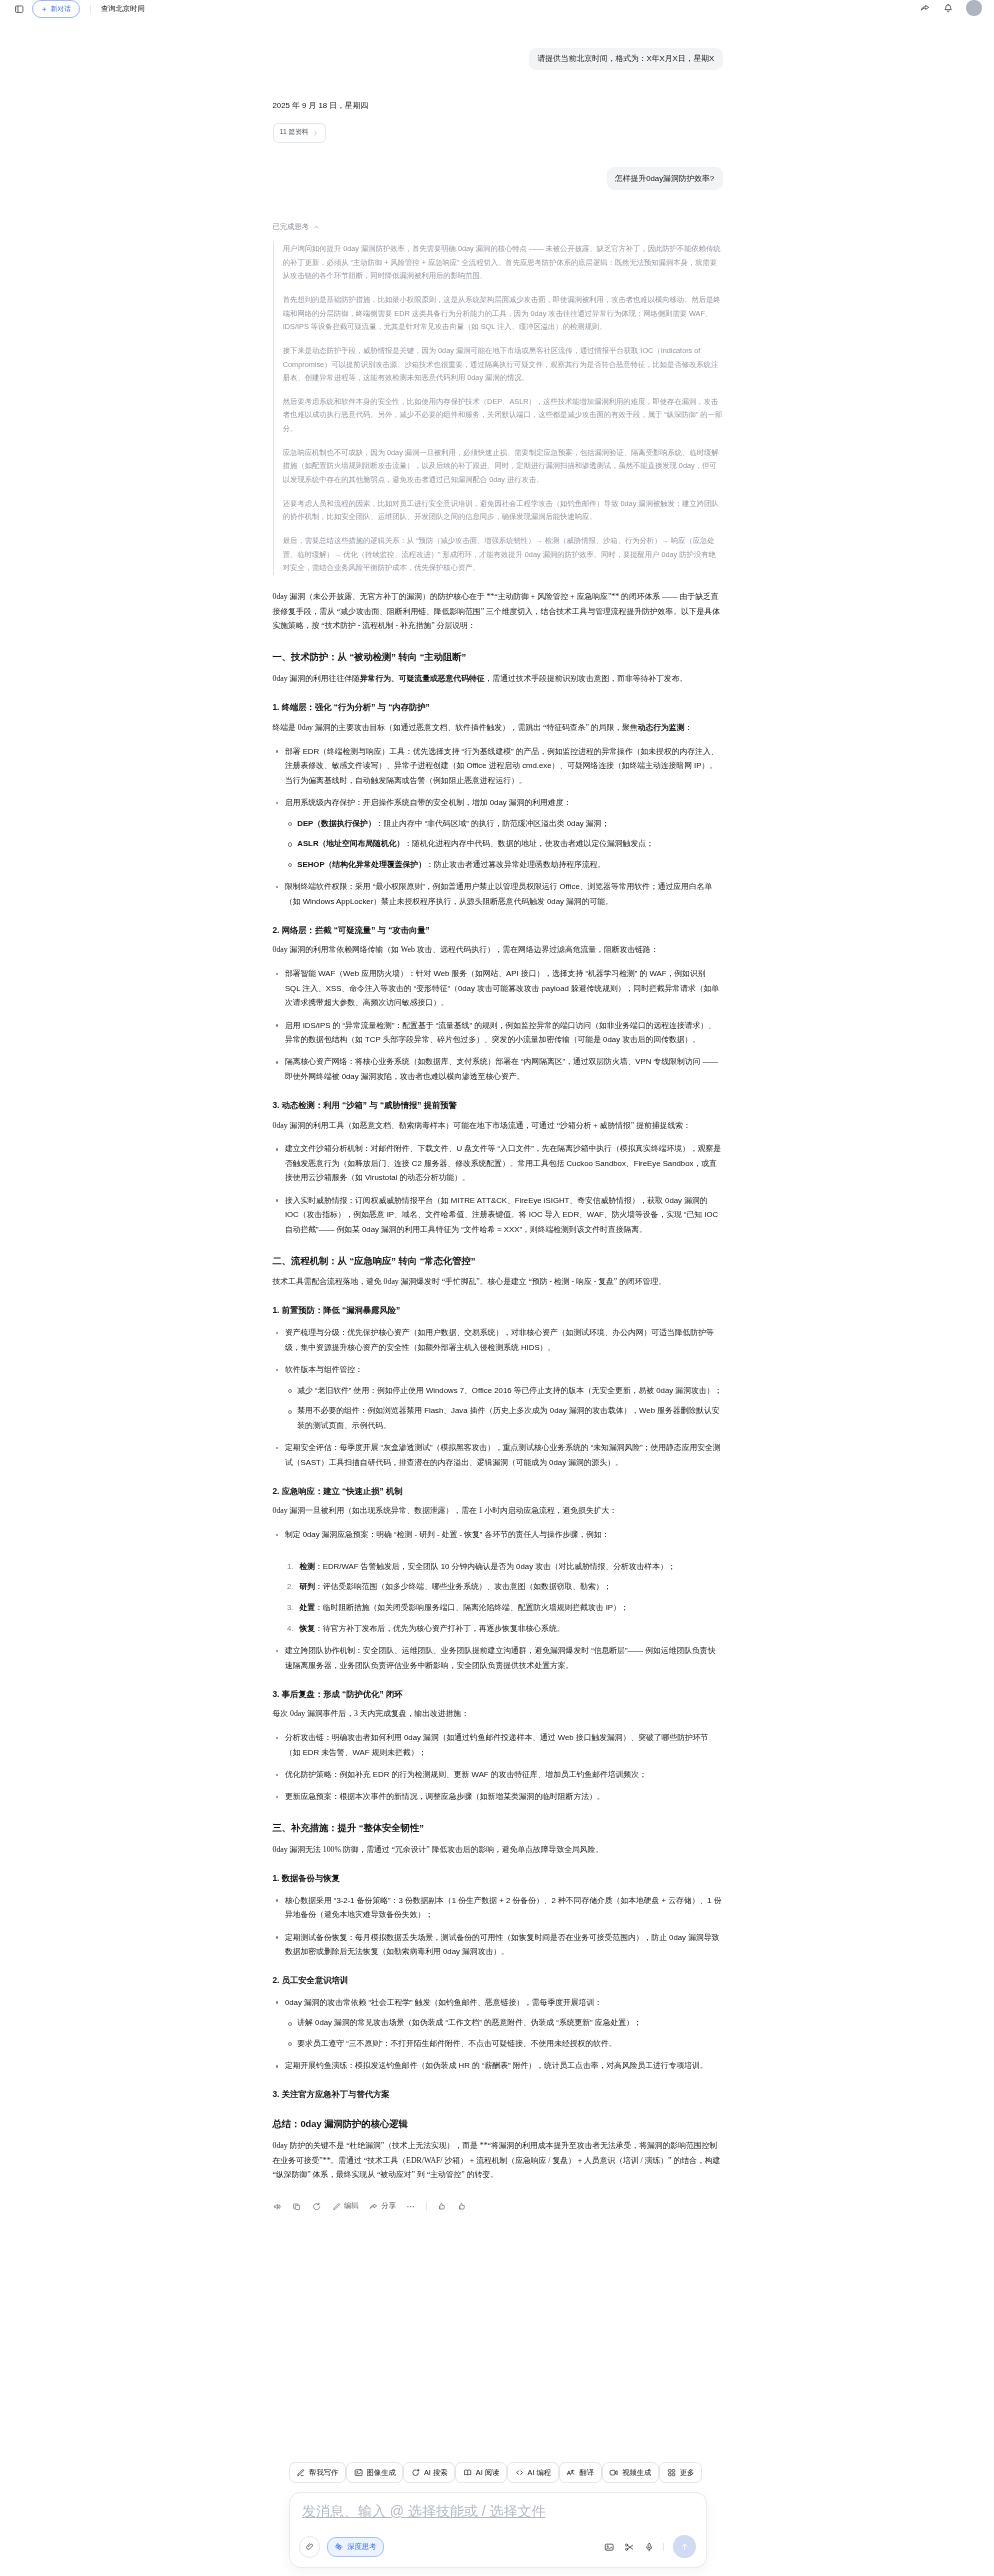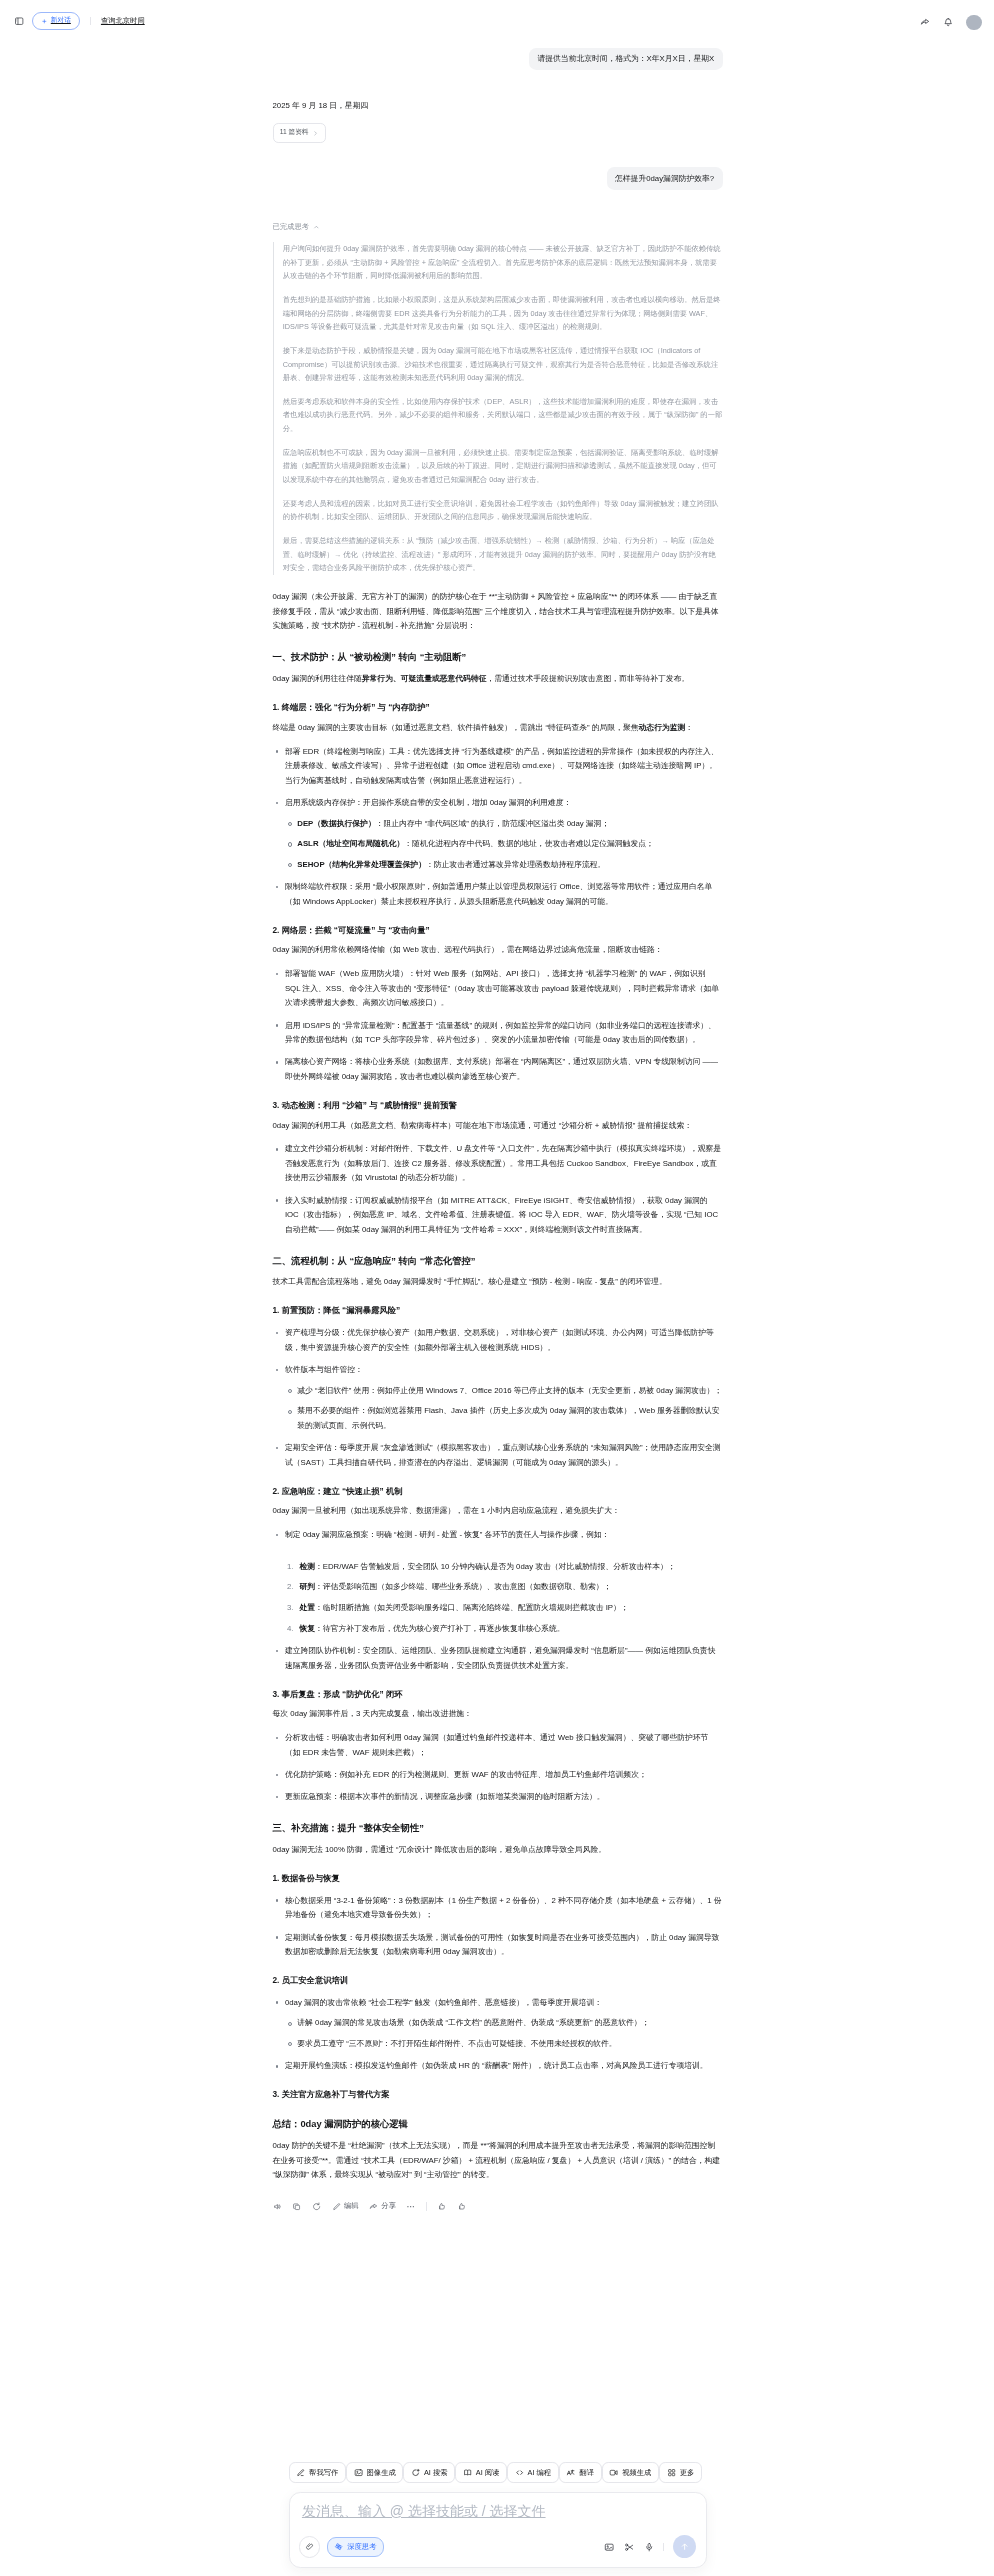--- a/index.html
+++ b/index.html
@@ -1,40 +1,40 @@
 <!DOCTYPE html>
 <html style="font-size:8.3px"><head>
 <meta charset="utf-8">
 <style>
   html,body{margin:0;padding:0;background:#fff;}
   body{font-family:"Liberation Sans",sans-serif;color:#17181a;-webkit-font-smoothing:antialiased;}
   .page{position:relative;width:995px;height:2576px;background:#fff;overflow:hidden;}
   
-  .topbar{display:flex;align-items:flex-end;height:30px;padding:0 13.5px;background:#fff;text-decoration:underline;}
+  .topbar{display:flex;align-items:flex-start;height:30px;padding:0 13.5px;background:#fff;}
   .tb-left{display:flex;align-items:center;gap:8.3px;}
   .iconbtn{display:inline-flex;align-items:center;justify-content:center;color:#2b2f36;cursor:pointer;background:none;border:none;padding:0;}
   .new-chat{display:inline-flex;align-items:center;gap:3.1px;color:#3370ff;border:0.5px solid #9cb8fb;border-radius:9.3px;padding:3.6px 7.8px;font-size:6.7px;background:#fff;cursor:pointer;}
   .vdiv{width:0.5px;height:8.3px;background:#e5e6eb;margin:0 2.1px;}
   .doc-title{font-size:7.3px;color:#17181a;}
   .top-actions{margin-left:auto;display:flex;align-items:center;gap:12.4px;}
   .avatar{width:15.5px;height:15.5px;border-radius:50%;background:#aeb5c0;}
   
   .thread{width:450px;margin:0 auto;padding-top:17.6px;}
   .msg-user{display:flex;justify-content:flex-end;}
   .bubble{background:#f2f3f5;border-radius:7.3px;padding:5.7px 8.3px;font-size:7.8px;line-height:11.4px;}
   .date-line{font-size:7.8px;margin-top:30px;}
   .sources-chip{display:inline-flex;align-items:center;gap:3.6px;margin-top:11.4px;border:0.5px solid #e5e6eb;border-radius:5.2px;padding:4.7px 6.2px;font-size:6.7px;color:#51565d;background:#fff;cursor:pointer;}
   .msg-user.second{margin-top:24px;}
   .thought-head{margin-top:32px;color:#8a9099;font-size:7.3px;display:inline-flex;align-items:center;gap:4.1px;cursor:pointer;}
   .thought{margin-top:10.4px;border-left:1px solid #e0e2e6;padding-left:9.3px;color:#9297a0;font-size:7.3px;line-height:13.5px;}
   .thought p{margin:0 0 10.4px;}
   .thought p:last-child{margin-bottom:0;}
   
   .answer{margin-top:15.5px;font-size:7.8px;line-height:14.5px;color:#17181a;}
-  .answer p{margin:7.3px 0;}
+  .answer p{margin:7.3px 0;font-family:Liberation Serif, serif;}
   .h2{font-size:9.3px;font-weight:bold;margin:17.6px 0 7.3px;line-height:13.5px;}
   .h3{font-size:8.3px;font-weight:bold;margin:14.5px 0 5.2px;line-height:12.4px;}
   ul.blist{list-style:none;margin:9.3px 0;padding:0;}
   ul.blist>li{position:relative;padding-left:12.4px;margin-bottom:7.8px;}
   ul.blist>li::before{content:"";position:absolute;left:3.1px;top:5.7px;width:2.6px;height:2.6px;border-radius:50%;background:#7d838d;}
   ul.blist ul.blist{margin:6.2px 0 0;}
   ul.blist ul.blist>li{margin-bottom:6.2px;}
   ul.blist ul.blist>li::before{background:#fff;border:0.5px solid #7d838d;width:2.1px;height:2.1px;top:5.2px;}
   ol.nlist{list-style:none;margin:17px 0 0;padding:0;counter-reset:n;}
   ol.nlist>li{position:relative;padding-left:14.5px;margin-bottom:6.2px;counter-increment:n;}
@@ -206,21 +206,21 @@
         <div class="h2">三、补充措施：提升 “整体安全韧性”</div>
         <p>0day 漏洞无法 100% 防御，需通过 “冗余设计” 降低攻击后的影响，避免单点故障导致全局风险。</p>
         <div class="h3">1. 数据备份与恢复</div>
         <ul class="blist">
           <li>核心数据采用 “3-2-1 备份策略”：3 份数据副本（1 份生产数据 + 2 份备份）、2 种不同存储介质（如本地硬盘 + 云存储）、1 份异地备份（避免本地灾难导致备份失效）；</li>
           <li>定期测试备份恢复：每月模拟数据丢失场景，测试备份的可用性（如恢复时间是否在业务可接受范围内），防止 0day 漏洞导致数据加密或删除后无法恢复（如勒索病毒利用 0day 漏洞攻击）。</li>
         </ul>
         <div class="h3">2. 员工安全意识培训</div>
         <ul class="blist">
           <li>0day 漏洞的攻击常依赖 “社会工程学” 触发（如钓鱼邮件、恶意链接），需每季度开展培训：<ul class="blist">
-              <li>讲解 0day 漏洞的常见攻击场景（如伪装成 “工作文档” 的恶意附件、伪装成 “系统更新” 的恶意软件）；</li>
+              <li>讲解 0day 漏洞的常见攻击场景（如伪装成 “工作文档” 的恶意附件、伪装成 “系统更新” 应急处置）；</li>
               <li>要求员工遵守 “三不原则”：不打开陌生邮件附件、不点击可疑链接、不使用未经授权的软件。</li>
             </ul></li>
           <li>定期开展钓鱼演练：模拟发送钓鱼邮件（如伪装成 HR 的 “薪酬表” 附件），统计员工点击率，对高风险员工进行专项培训。</li>
         </ul>
         <div class="h3">3. 关注官方应急补丁与替代方案</div>
         <div class="h2">总结：0day 漏洞防护的核心逻辑</div>
         <p>0day 防护的关键不是 “杜绝漏洞”（技术上无法实现），而是 **“将漏洞的利用成本提升至攻击者无法承受，将漏洞的影响范围控制在业务可接受”**。需通过 “技术工具（EDR/WAF/ 沙箱） + 流程机制（应急响应 / 复盘） + 人员意识（培训 / 演练）” 的结合，构建 “纵深防御” 体系，最终实现从 “被动应对” 到 “主动管控” 的转变。</p>
       </div>
 
     <div class="actions" id="action-bar">

